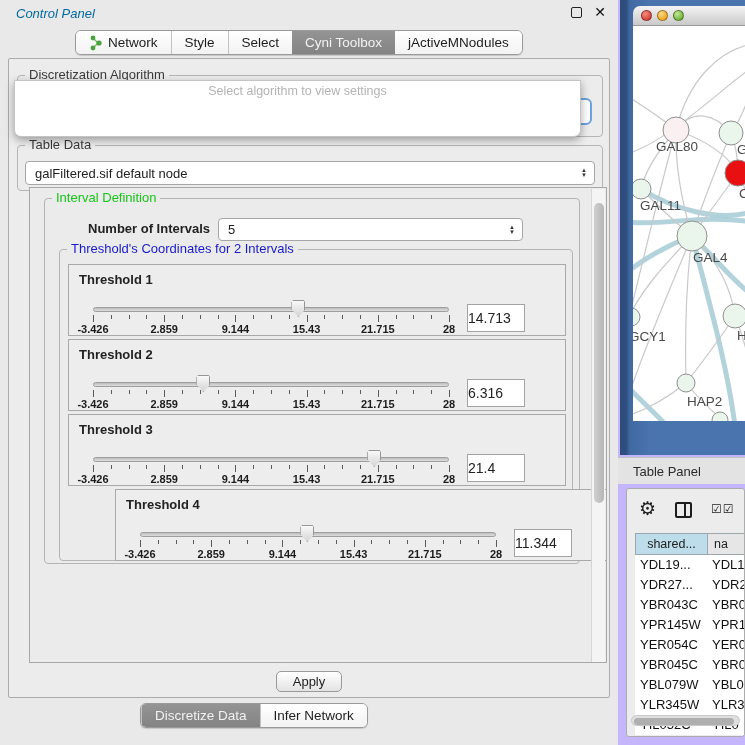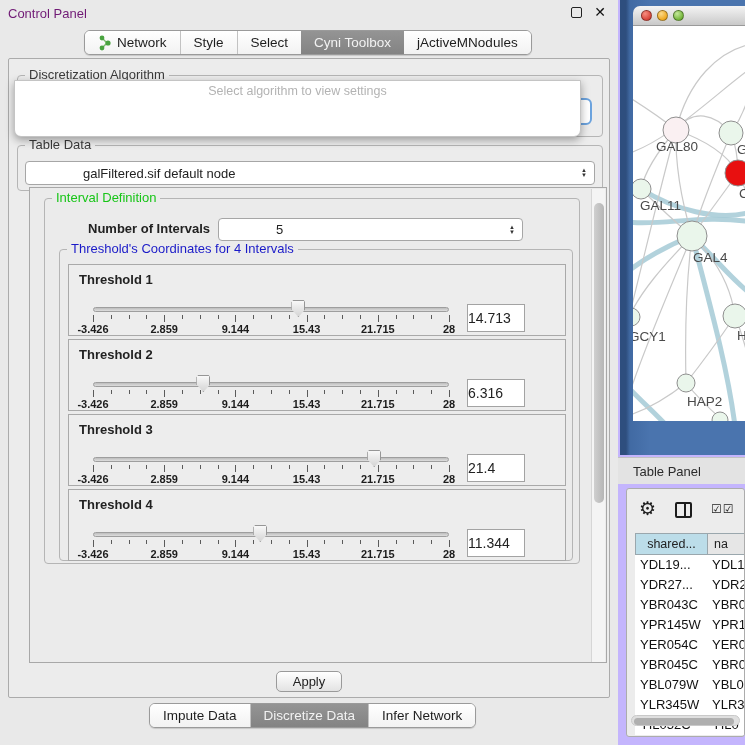--- a/index.html
+++ b/index.html
@@ -5,26 +5,26 @@
   * { margin:0; padding:0; box-sizing:border-box; }
   html,body { width:745px; height:745px; }
   body {
     font-family:"Liberation Sans","DejaVu Sans",sans-serif;
     font-size:13px; color:#222; background:#E9E9E9; position:relative; overflow:hidden;
   }
 
   
   #control-panel { position:absolute; left:0; top:0; width:618px; height:745px; background:#E9E9E9; }
   #cp-titlebar { position:absolute; left:0; top:0; width:100%; height:26px; display:flex; align-items:center; }
-  #cp-title { padding-left:8px; color:#701a75; }
+  #cp-title { padding-left:16px; color:#0369a1;font-style:italic; }
   #cp-float { position:absolute; right:36px; top:7px; width:11px; height:11px; border:1.5px solid #222; border-radius:2px; }
   #cp-close { position:absolute; right:12px; top:4px; font-weight:bold; font-size:14px; color:#111; }
 
   
-  .tabgroup { position:absolute; display:flex; height:25px; border:1px solid #9a9a9a; border-radius:6px; overflow:hidden; background:#fdfdfd; box-shadow:0 1px 1px rgba(0,0,0,.15);margin-left:9px; }
+  .tabgroup { position:absolute; display:flex; height:25px; border:1px solid #9a9a9a; border-radius:6px; overflow:hidden; background:#fdfdfd; box-shadow:0 1px 1px rgba(0,0,0,.15); }
   #top-tabs { left:75px; top:30px; }
   #bottom-tabs { left:140px; top:703px; }
   .tab { display:flex; align-items:center; gap:5px; padding:0 13px; font-size:13.5px; color:#1d1d1d; background:linear-gradient(#ffffff,#f2f2f2); cursor:default; white-space:nowrap; }
   .tab.selected { background:linear-gradient(#949494,#838383); color:#f2f2f2; }
   .tab.divided { border-left:1px solid #c2c2c2; }
   .net-icon svg { display:block; }
 
   .main-panel { position:absolute; left:8px; top:58px; width:602px; height:640px; background:#ECECEC; border:1px solid #ABABAB; border-radius:2px; }
 
   
@@ -39,21 +39,21 @@
   #algo-combo { position:absolute; right:10px; top:22px; width:120px; height:27px; background:#fff; border:2px solid #6CA3DE; border-radius:6px; }
 
   
   #algo-popup { position:absolute; left:5px; top:21px; width:567px; height:57px; background:#fff; border:1px solid #C4C4C4; border-radius:0 0 7px 7px; box-shadow:0 3px 8px rgba(0,0,0,.35); z-index:40; padding-top:3px; }
   #algo-popup .hint { text-align:center; color:#B3B3B3; font-size:12.5px; height:17px; }
   #algo-popup .opt { padding:0 3px; height:17px; line-height:17px; color:#000; font-size:13.5px; }
   #algo-popup .opt.bold { font-weight:bold; }
 
   #tabledata-group { left:8px; top:86px; width:586px; height:46px;text-align:right; }
   .combo { position:absolute; background:#fff; border:1px solid #A6A6A6; border-radius:4px; display:flex; align-items:center; }
-  .combo .val { padding-left:9px;margin-left:48px; }
+  .combo .val { padding-left:9px; }
   .spin { position:absolute; right:7px; top:50%; transform:translateY(-50%); display:flex; flex-direction:column; align-items:center; font-size:6px; line-height:5px; color:#333; }
   #tabledata-combo { left:7px; top:15px; width:570px; height:24px; }
 
   #big-panel { position:absolute; left:20px; top:128px; width:578px; height:476px; border:1px solid #A8A8A8; background:#EBEBEB; overflow:hidden; }
   #big-scrollbar { position:absolute; right:1px; top:1px; width:14px; height:473px; background:#F4F4F4; border-left:1px solid #D6D6D6; }
   #big-thumb { position:absolute; left:1.5px; top:14px; width:10px; height:300px; background:linear-gradient(90deg,#CFCFCF,#B6B6B6); border-radius:6px; }
 
   #interval-group { left:14px; top:10px; width:536px; height:366px; }
   #noi-label { position:absolute; left:43px; top:22px; font-weight:bold; }
   #noi-combo { left:173px; top:19px; width:305px; height:23px; }
@@ -173,21 +173,21 @@
         <span id="noi-label">Number of Intervals</span>
         <div id="noi-combo" class="combo">
           <span class="val">5</span>
           <span class="spin">
             <span>▲</span>
             <span>▼</span>
           </span>
         </div>
 
         <div id="thr-group" class="tgroup bg-inner">
-          <span class="tgroup-title t-blue">Threshold's Coordinates for 4 Intervals</span>
+          <span class="tgroup-title t-blue">Threshold's Coordinates for 2 Intervals</span>
           <div id="thr-rows">
               <div class="thr-row" style="top: 14px;">
                 <div class="thr-label">Threshold 1</div>
                 <div class="thr-track"></div>
                 <div class="thr-thumb" style="left: 222.412px;"></div>
                 <div class="tick major" style="left: 24px;"></div>
                 <div class="tick minor" style="left: 41.8px;"></div>
                 <div class="tick minor" style="left: 59.6px;"></div>
                 <div class="tick minor" style="left: 77.4px;"></div>
                 <div class="tick major" style="left: 95.2px;"></div>
@@ -274,21 +274,21 @@
                 <div class="tick minor" style="left: 362.2px;"></div>
                 <div class="tick major" style="left: 380px;"></div>
                 <div class="tick-label" style="left: -6px;">-3.426</div>
                 <div class="tick-label" style="left: 65.2px;">2.859</div>
                 <div class="tick-label" style="left: 136.4px;">9.144</div>
                 <div class="tick-label" style="left: 207.6px;">15.43</div>
                 <div class="tick-label" style="left: 278.8px;">21.715</div>
                 <div class="tick-label" style="left: 350px;">28</div>
                 <div class="thr-value">21.4</div>
               </div>
-              <div class="thr-row" style="top: 239px;">
+              <div class="thr-row" style="top: 239px; margin-left: 47px;">
                 <div class="thr-label">Threshold 4</div>
                 <div class="thr-track"></div>
                 <div class="thr-thumb" style="left: 184.32px;"></div>
                 <div class="tick major" style="left: 24px;"></div>
                 <div class="tick minor" style="left: 41.8px;"></div>
                 <div class="tick minor" style="left: 59.6px;"></div>
                 <div class="tick minor" style="left: 77.4px;"></div>
                 <div class="tick major" style="left: 95.2px;"></div>
                 <div class="tick minor" style="left: 113px;"></div>
                 <div class="tick minor" style="left: 130.8px;"></div>
@@ -321,23 +321,20 @@
 
       <div id="big-scrollbar">
           <div id="big-thumb"></div>
         </div>
     </div>
 
     <div id="apply-btn">Apply</div>
   </div>
 
   <div id="bottom-tabs" class="tabgroup">
-      <div class="tab">
-        <span>Impute Data</span>
-      </div>
       <div class="tab selected divided">
         <span>Discretize Data</span>
       </div>
       <div class="tab divided">
         <span>Infer Network</span>
       </div>
     </div>
 </div>
 
 <div id="right-section">

